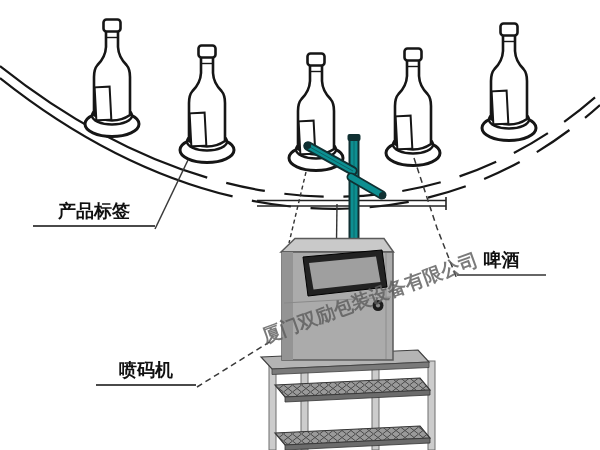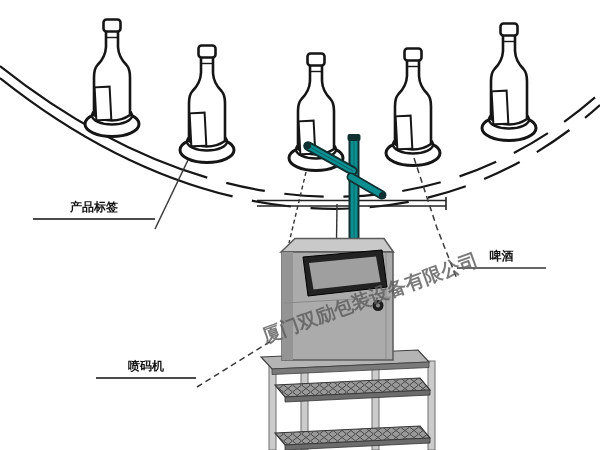--- a/index.html
+++ b/index.html
@@ -33,21 +33,21 @@
   .dark-teal-stroke{stroke:#103032;}
   .leader{fill:none;stroke:var(--leader-gray);stroke-width:1.5;}
   .leader.dashed{stroke-dasharray:6 4;}
   .rod{fill:none;stroke:#333333;stroke-width:1.4;}
   .rod.dashed{stroke-dasharray:4 3;}
   .bar{stroke:#222222;stroke-width:1.6;}
 
   
   .callout{
     position:absolute;z-index:6;text-align:center;
-    font-size:12px;font-weight:bold;color:#111111;line-height:1.15;
+    font-size:18px;font-weight:bold;color:#111111;line-height:1.15;
     padding-bottom:3px;border-bottom:2px solid var(--underline-gray);
     white-space:nowrap;
   }
   #label-product{left:33px;top:201px;width:122px;}
   #label-nozzle{left:200px;top:258px;width:78px;}
   #label-beer{left:457px;top:250px;width:89px;border-bottom-color:#666666;}
   #label-printer{left:96px;top:360px;width:100px;}
 
   #watermark{
     position:absolute;left:262px;top:322px;z-index:5;

